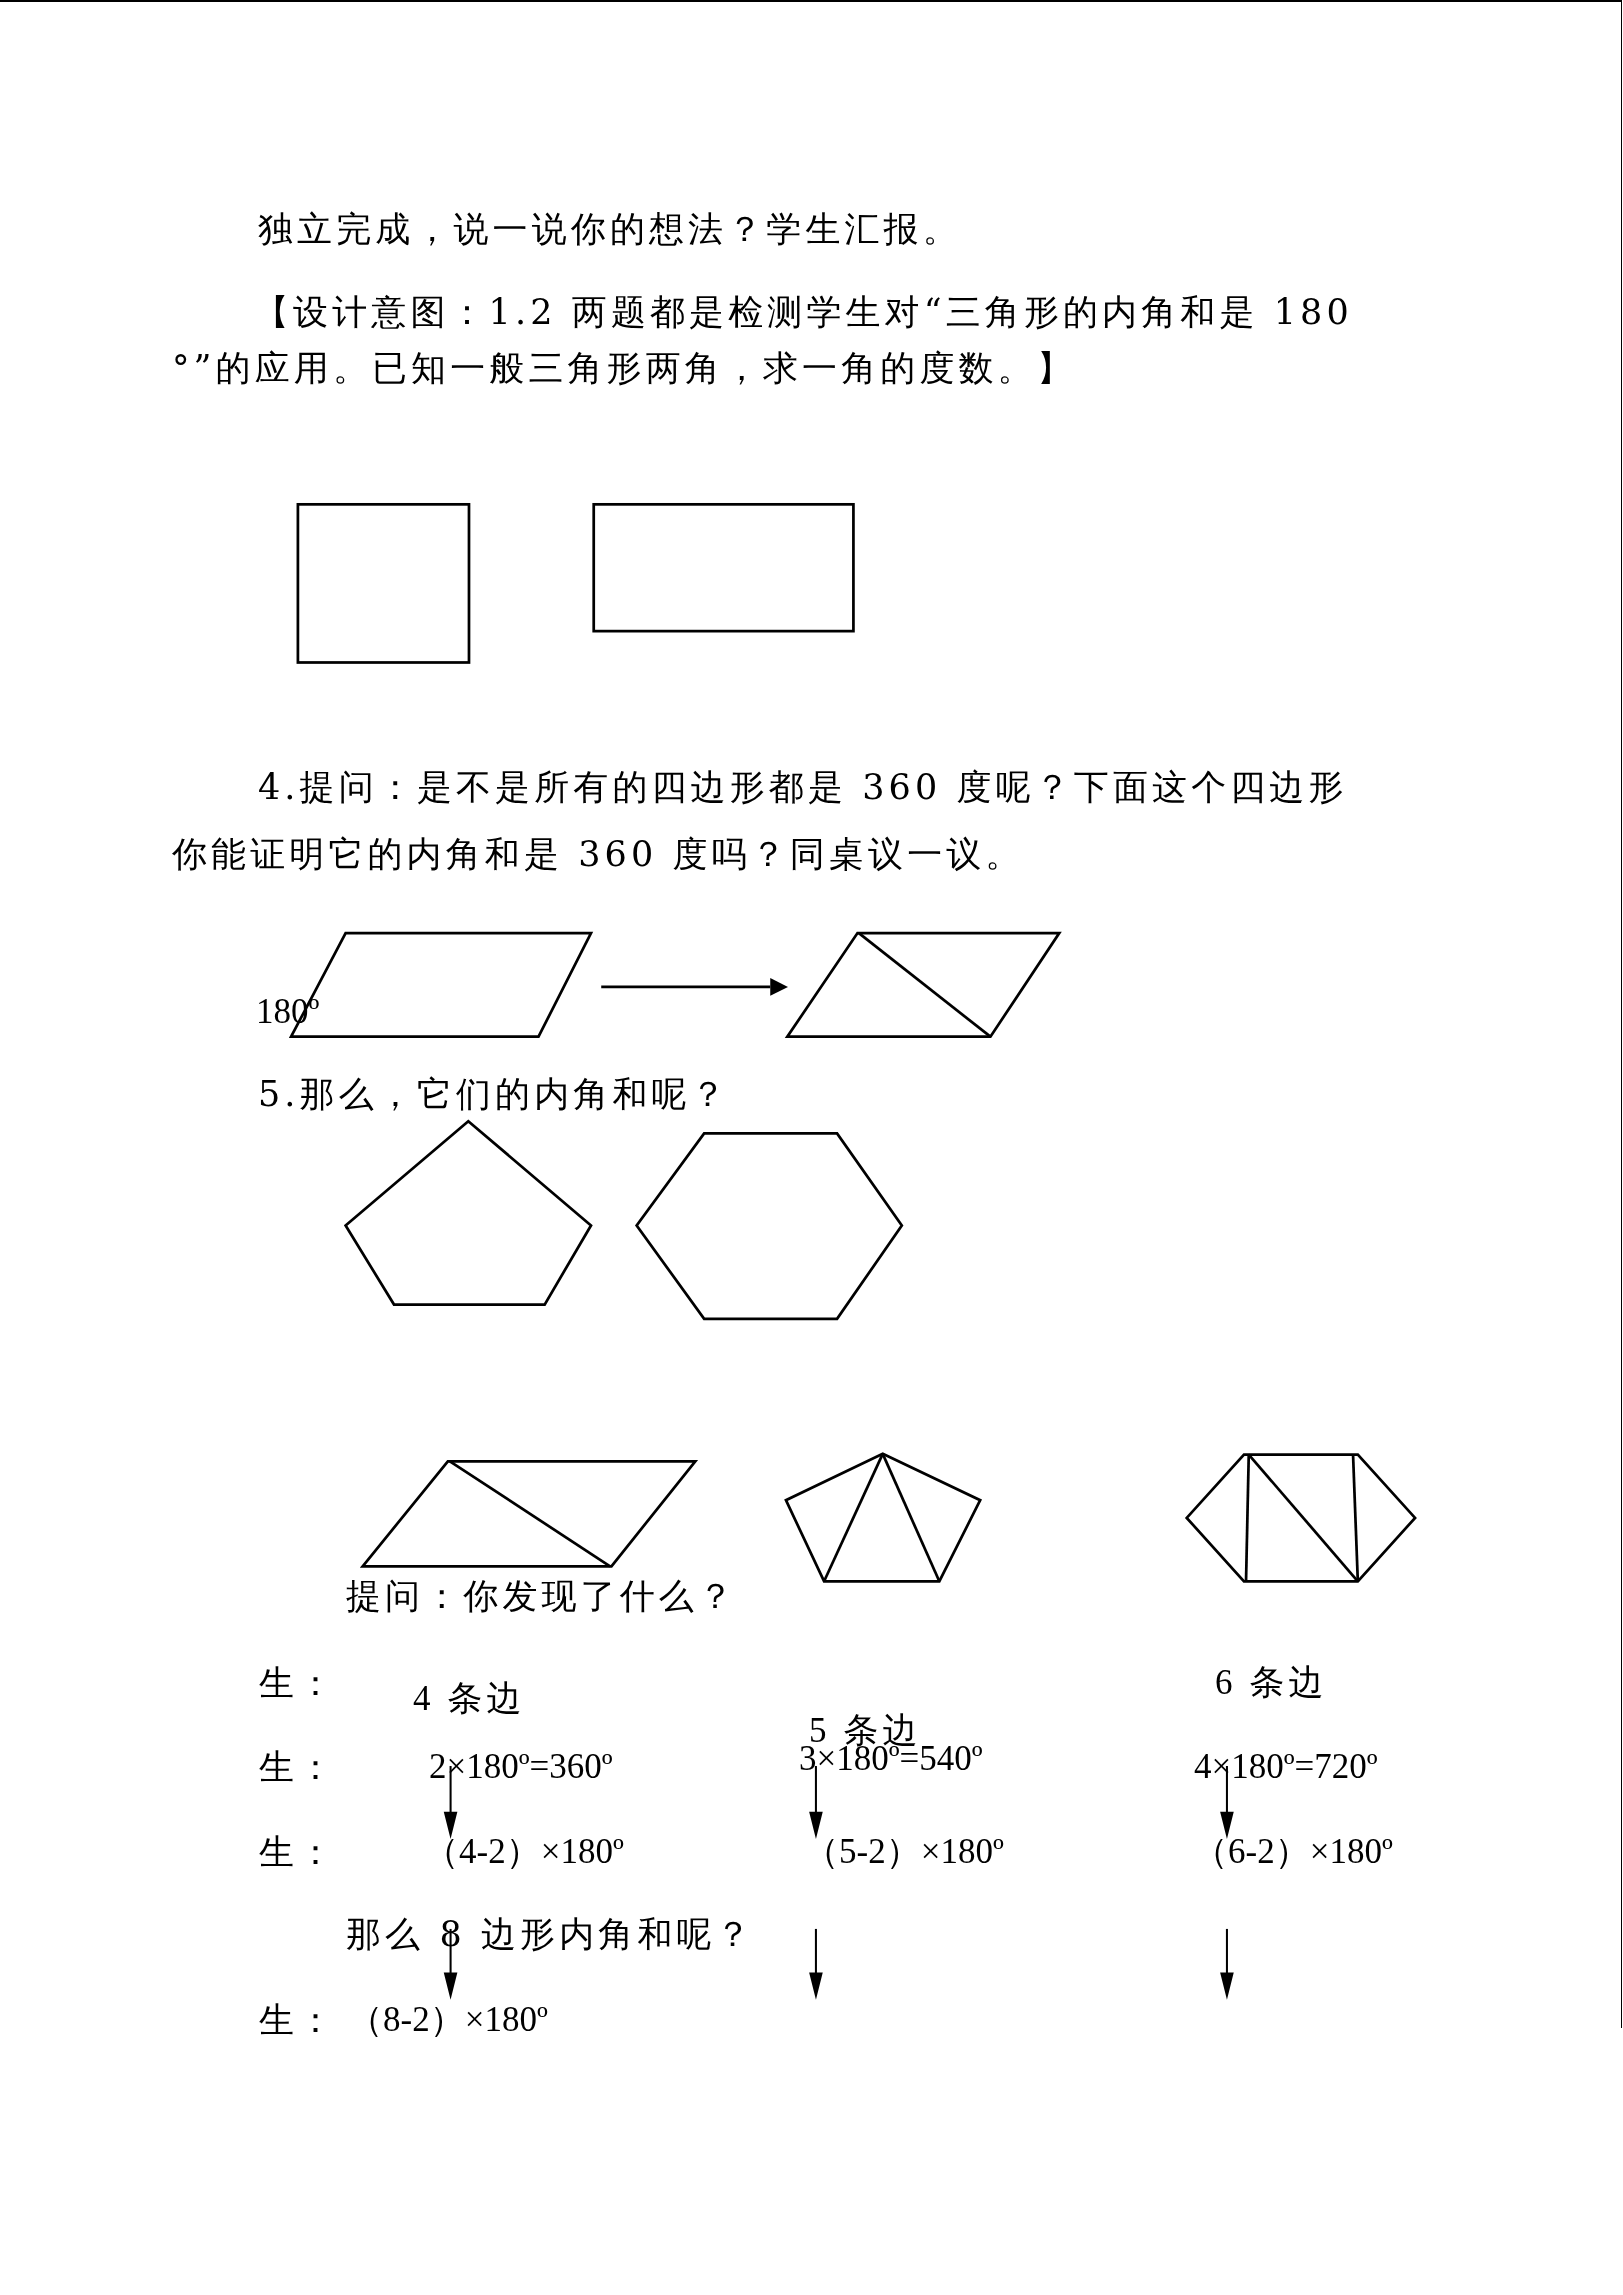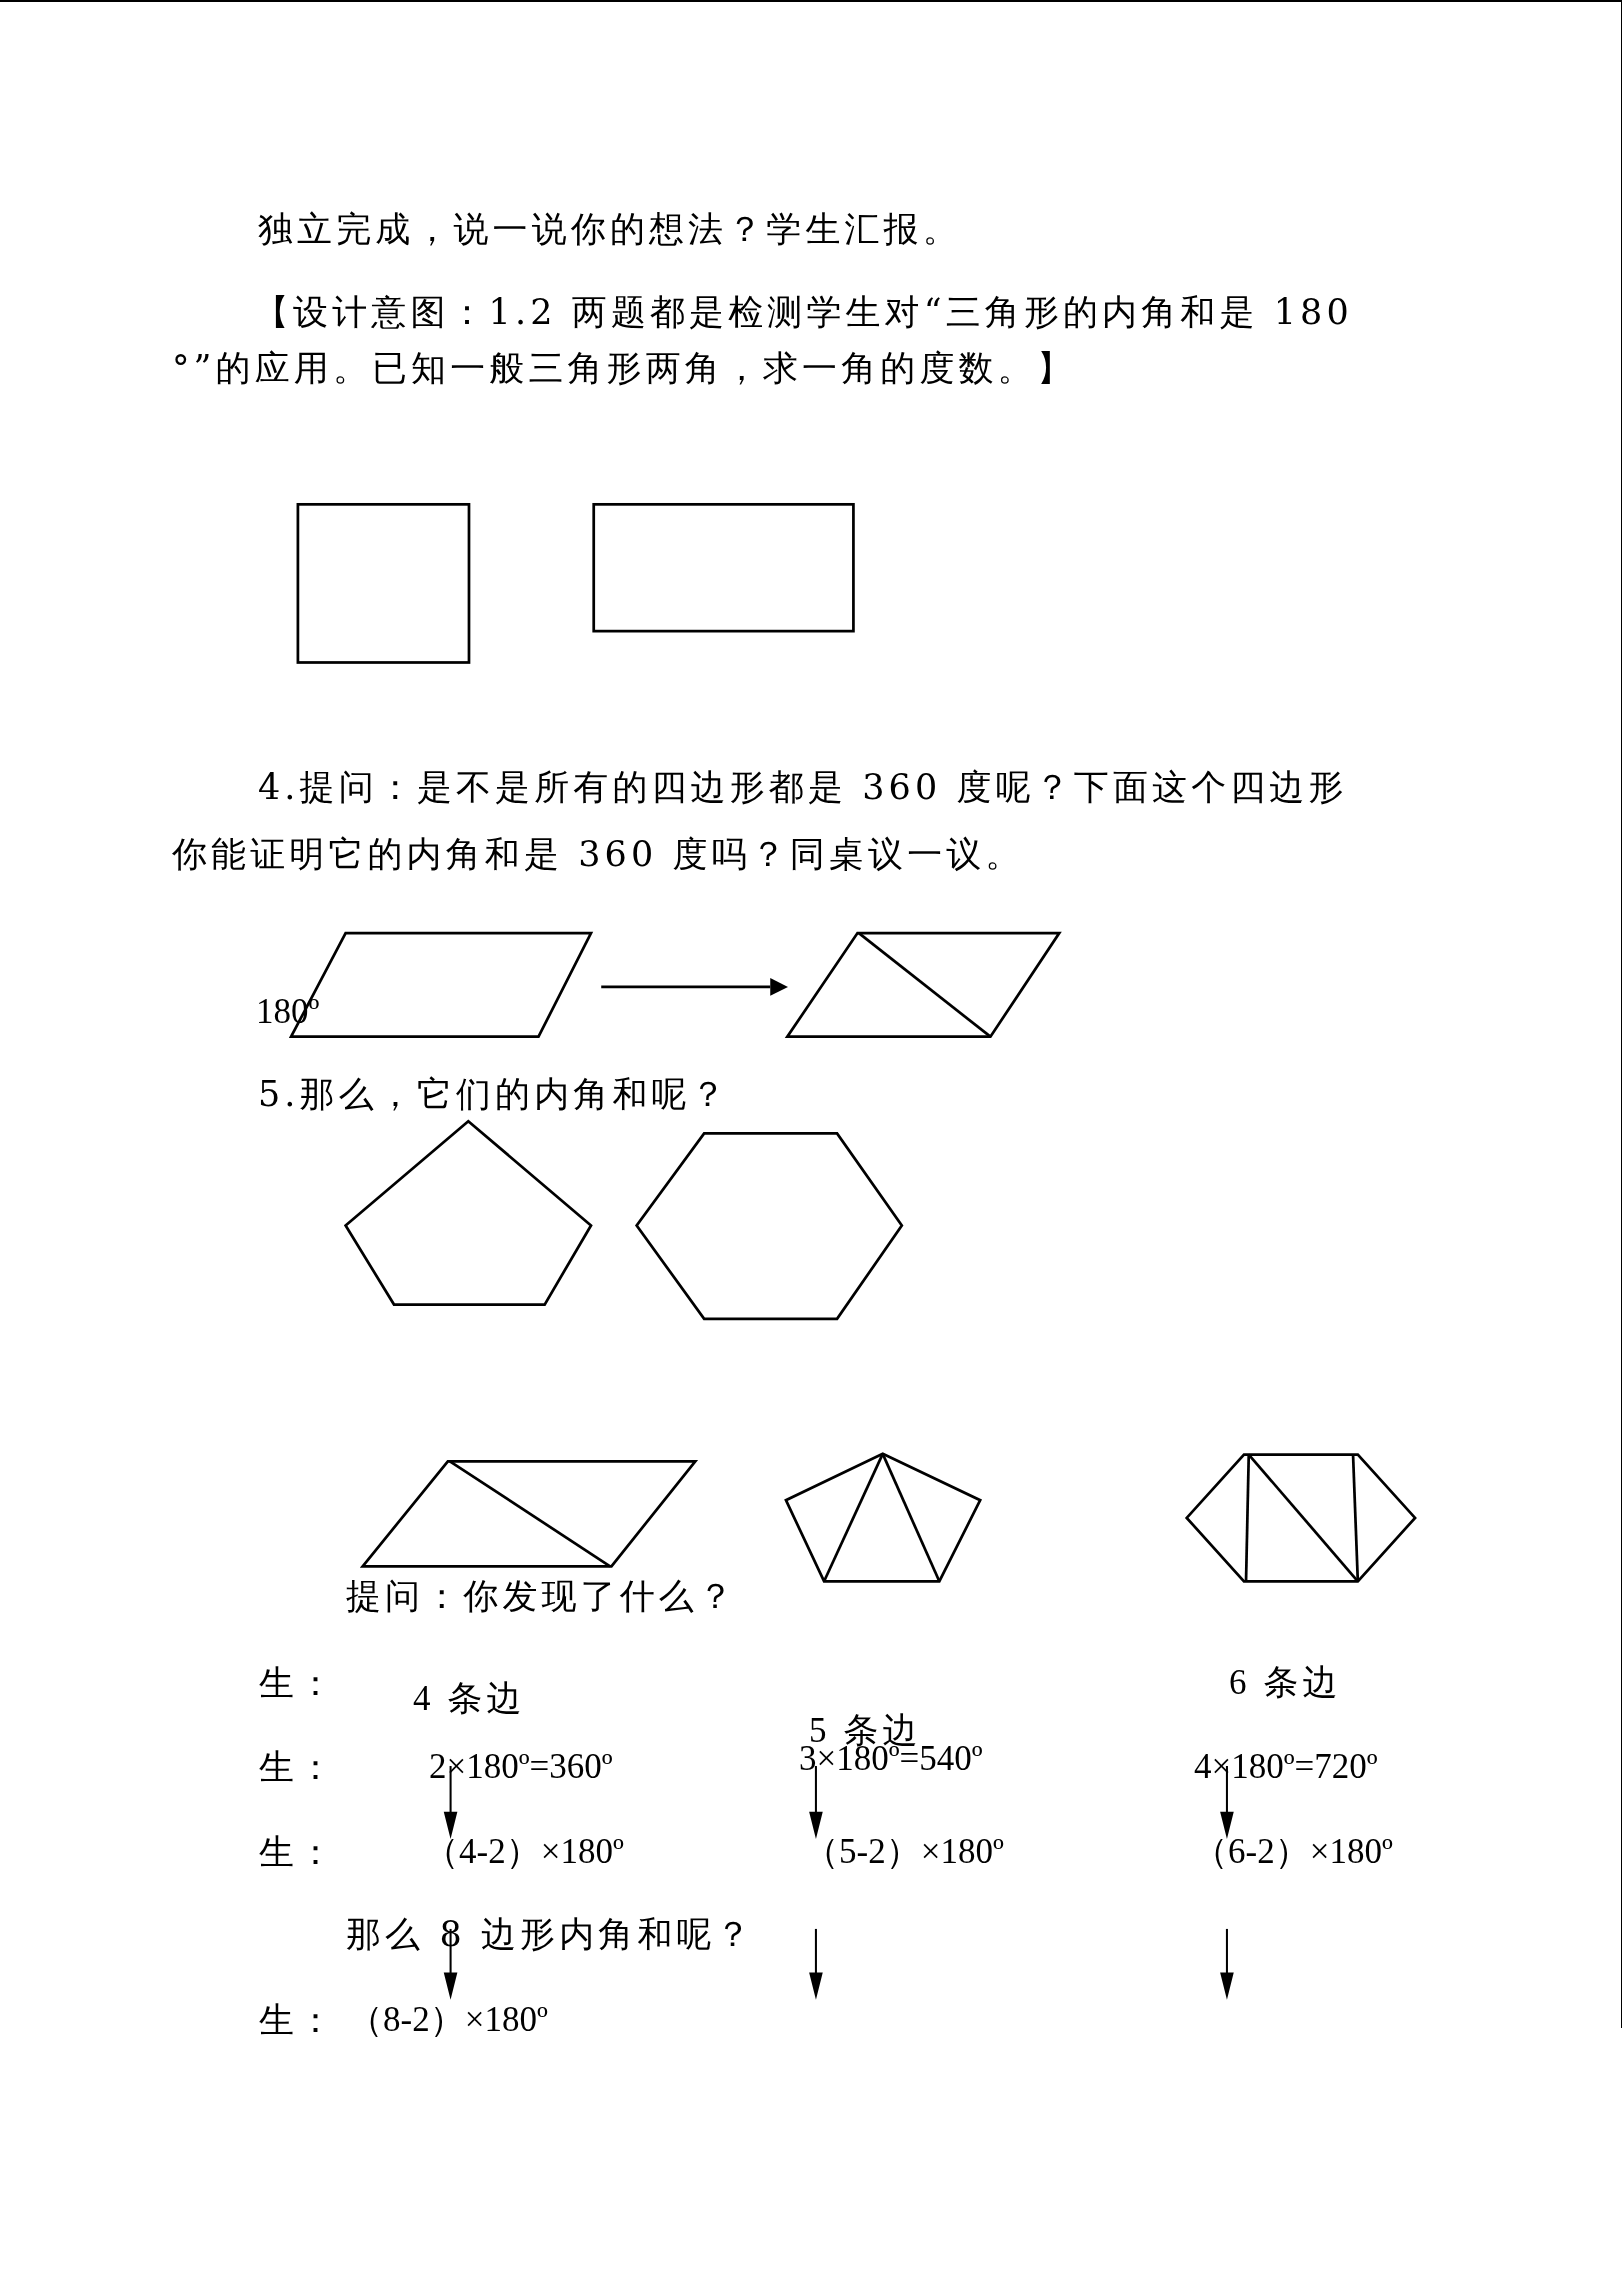--- a/index.html
+++ b/index.html
@@ -43,21 +43,21 @@
   <div class="line" style="left:259px; top:1828px;">生：</div>
 
   <div class="line num" style="left:413px; top:1659px;margin-top:16px;">4 条边</div>
   <div class="line num" style="left:429px; top:1743px; letter-spacing:0;">2×180º=360º</div>
   <div class="line num" style="left:424px; top:1828px; letter-spacing:0;">（4-2）×180º</div>
 
   <div class="line num" style="left:809px; top:1707px;">5 条边</div>
   <div class="line num" style="left:799px; top:1735px; letter-spacing:0;">3×180º=540º</div>
   <div class="line num" style="left:804px; top:1828px; letter-spacing:0;">（5-2）×180º</div>
 
-  <div class="line num" style="left:1215px; top:1659px;margin-left:14px;">6 条边</div>
+  <div class="line num" style="left:1215px; top:1659px;">6 条边</div>
   <div class="line num" style="left:1194px; top:1743px; letter-spacing:0;">4×180º=720º</div>
   <div class="line num" style="left:1193px; top:1828px; letter-spacing:0;">（6-2）×180º</div>
 
   <div class="line" style="left:346px; top:1910px;">那么 8 边形内角和呢？</div>
 
   <div class="line" style="left:259px; top:1996px;">生：</div>
   <div class="line num" style="left:348px; top:1996px; letter-spacing:0;">（8-2）×180º</div>
 
   <svg class="figs" width="1623" height="2295" viewBox="0 0 2381 3367">
     <defs>

